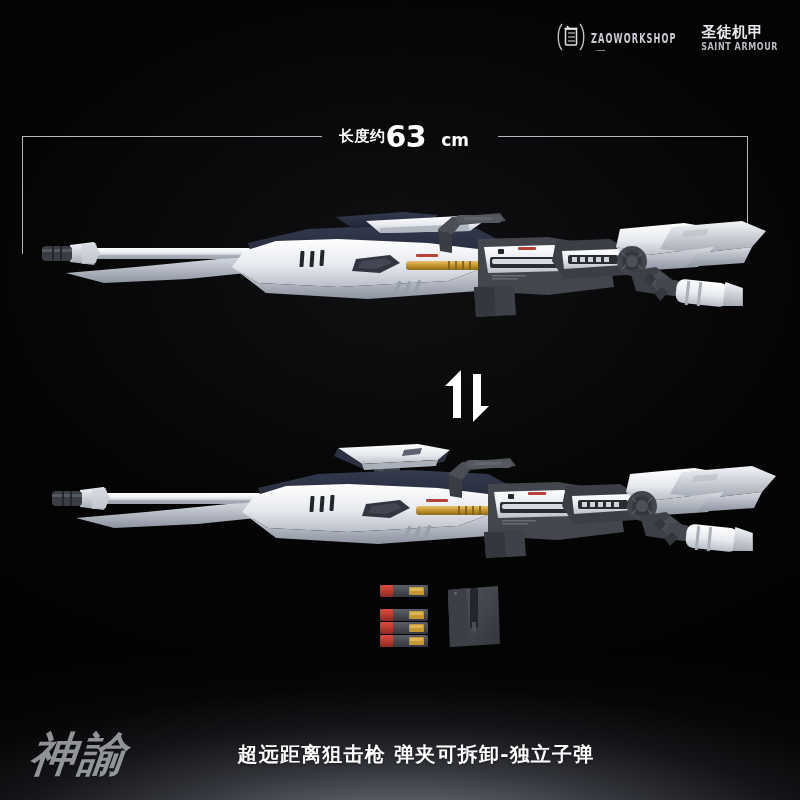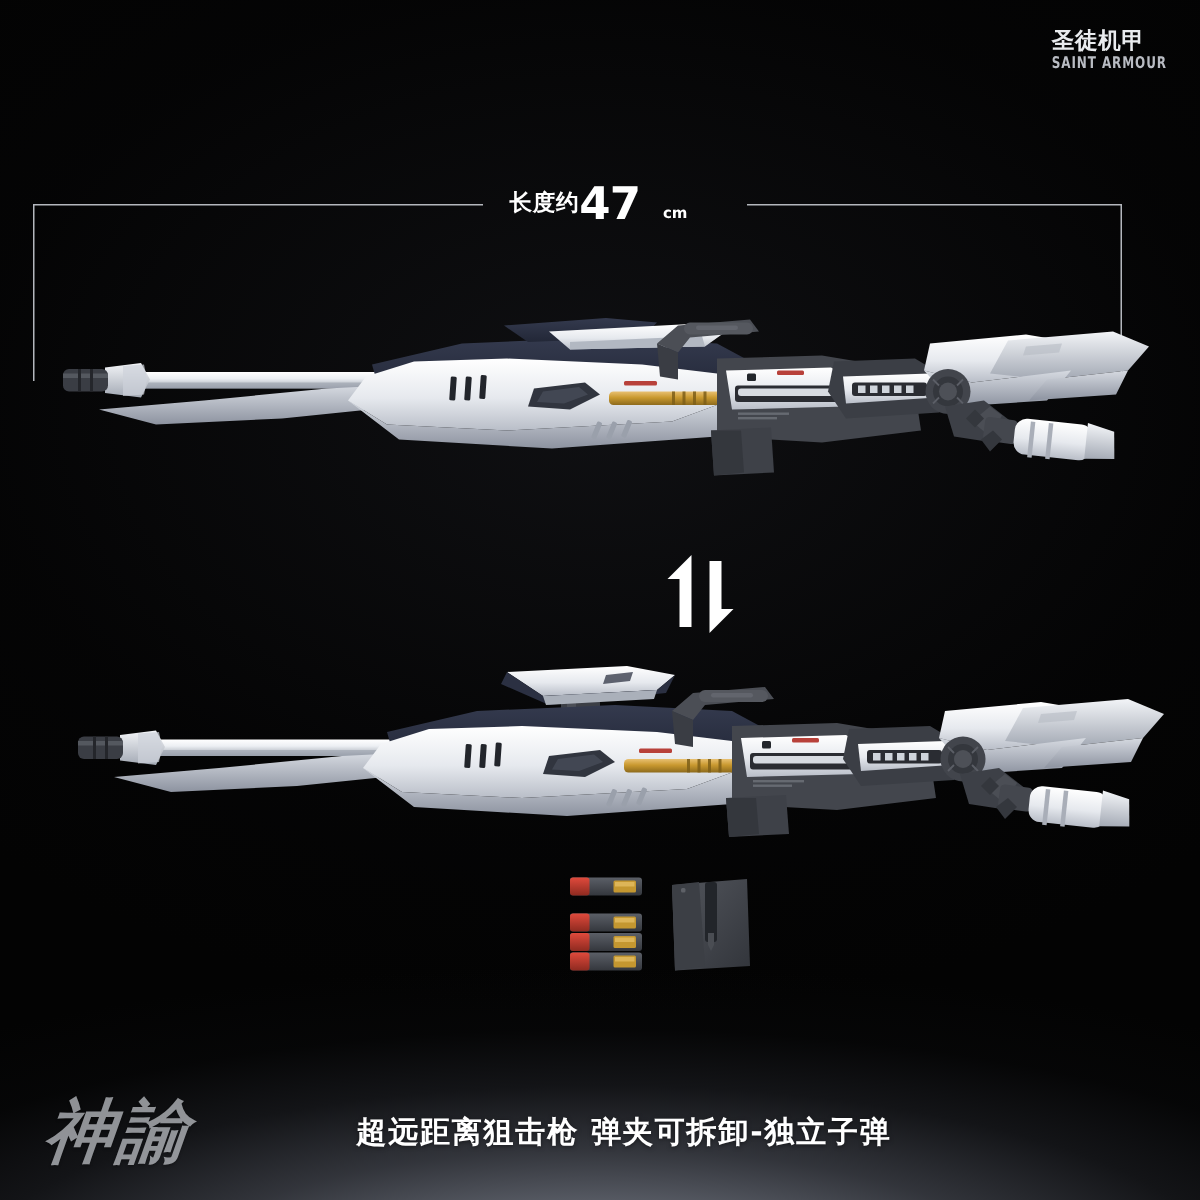--- a/index.html
+++ b/index.html
@@ -72,21 +72,21 @@
   .dim-side.l { left:0; }
   .dim-side.r { right:0; }
   .dim-label {
     position:absolute; top:-17px; left:297px; width:140px;
     text-align:center; white-space:nowrap;
     color:#ffffff;
     font-family:"DejaVu Sans",sans-serif;
   }
   .dim-label .cn { font-size:15px; font-weight:700; vertical-align:6px; letter-spacing:0.5px;margin-left:20px; }
   .dim-label .num { font-size:30px; font-weight:800; letter-spacing:-0.5px; }
-  .dim-label .unit { font-size:10px; font-weight:700; vertical-align:1px;margin-left:15px; }
+  .dim-label .unit { font-size:17px; font-weight:700; vertical-align:1px;margin-left:15px; }
 
   
   .transform-arrow { position:absolute; left:443px; top:368px; }
 
   
   .rifle { position:absolute; }
   .rifle-top { left:8px; top:195px; }
   .rifle-bottom { left:18px; top:440px; }
 
   
@@ -112,33 +112,45 @@
 </style>
 </head>
 <body>
 
 <div id="stage">
 
   <div class="bg-top-vignette"></div>
   <div class="bg-bottom-glow"></div>
 
   <div class="logo-bar">
+    <div class="logo-zao" style="position:relative;">
+      <svg class="zao-mark" width="34" height="34" viewBox="0 0 34 34">
+        <path d="M8 4 C3 10 3 24 8 30" stroke="#c6c9cf" stroke-width="1.3" fill="none"></path>
+        <path d="M26 4 C31 10 31 24 26 30" stroke="#c6c9cf" stroke-width="1.3" fill="none"></path>
+        <rect x="11.5" y="9" width="11" height="16" rx="1" stroke="#dfe2e6" stroke-width="1.5" fill="none"></rect>
+        <path d="M10.5 8.5 L23.5 8.5" stroke="#eef0f3" stroke-width="1.6"></path>
+        <path d="M13 6 L15.5 9.2" stroke="#eef0f3" stroke-width="1.6"></path>
+        <path d="M14 13 L21 13 M14 17 L21 17 M14 21 L21 21" stroke="#dfe2e6" stroke-width="1.1"></path>
+      </svg>
+      <span class="zao-word">ZAOWORKSHOP</span>
+      <span class="logo-divider-line"></span>
+    </div>
     <div class="logo-saint">
       <div class="saint-cn">圣徒机甲</div>
       <div class="saint-en">SAINT ARMOUR</div>
     </div>
   </div>
 
   <div class="dim-wrap">
     <span class="dim-top-left"></span>
     <span class="dim-top-right"></span>
     <span class="dim-side l"></span>
     <span class="dim-side r"></span>
     <div class="dim-label">
-      <span class="cn">长度约</span><span class="num">47</span><span class="unit">cm</span>
+      <span class="cn">长度约</span><span class="num">63</span><span class="unit">cm</span>
     </div>
   </div>
 
   <div class="rifle rifle-top">
     <svg width="760" height="140" viewBox="0 0 760 140">
       <defs>
         <linearGradient id="whA" x1="0" y1="0" x2="0" y2="1">
           <stop offset="0%" stop-color="#ffffff"></stop>
             <stop offset="55%" stop-color="#e6e9ee"></stop>
             <stop offset="100%" stop-color="#b9bec8"></stop>

